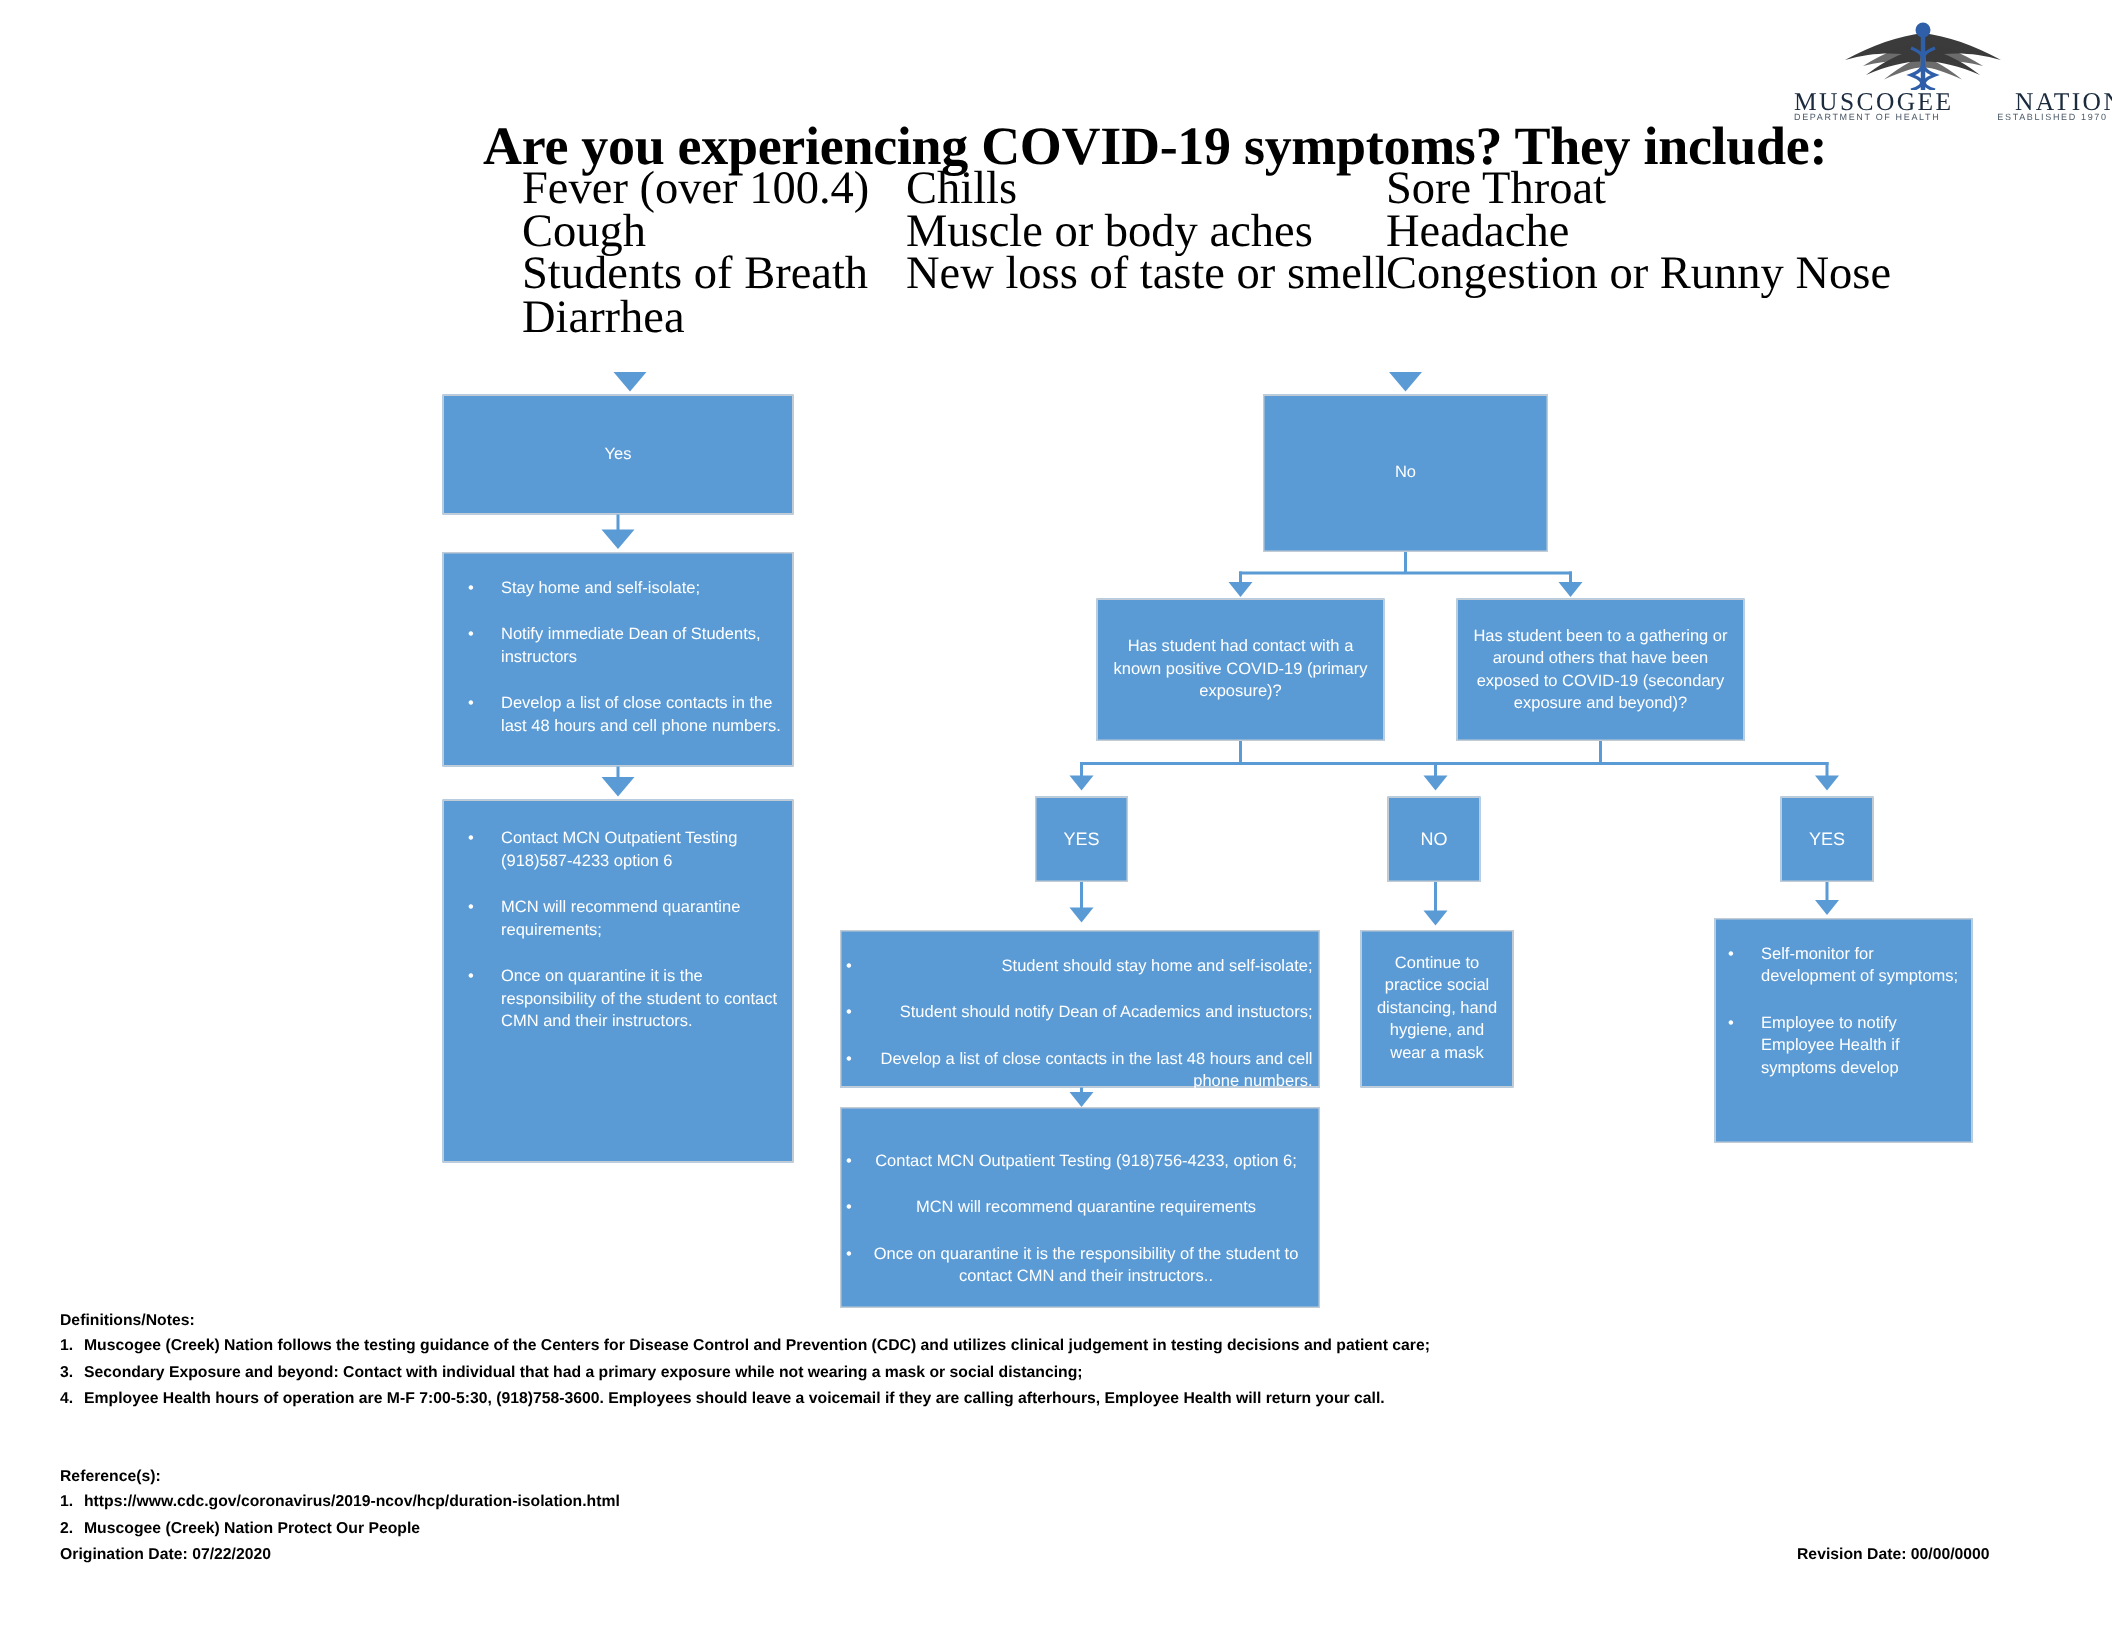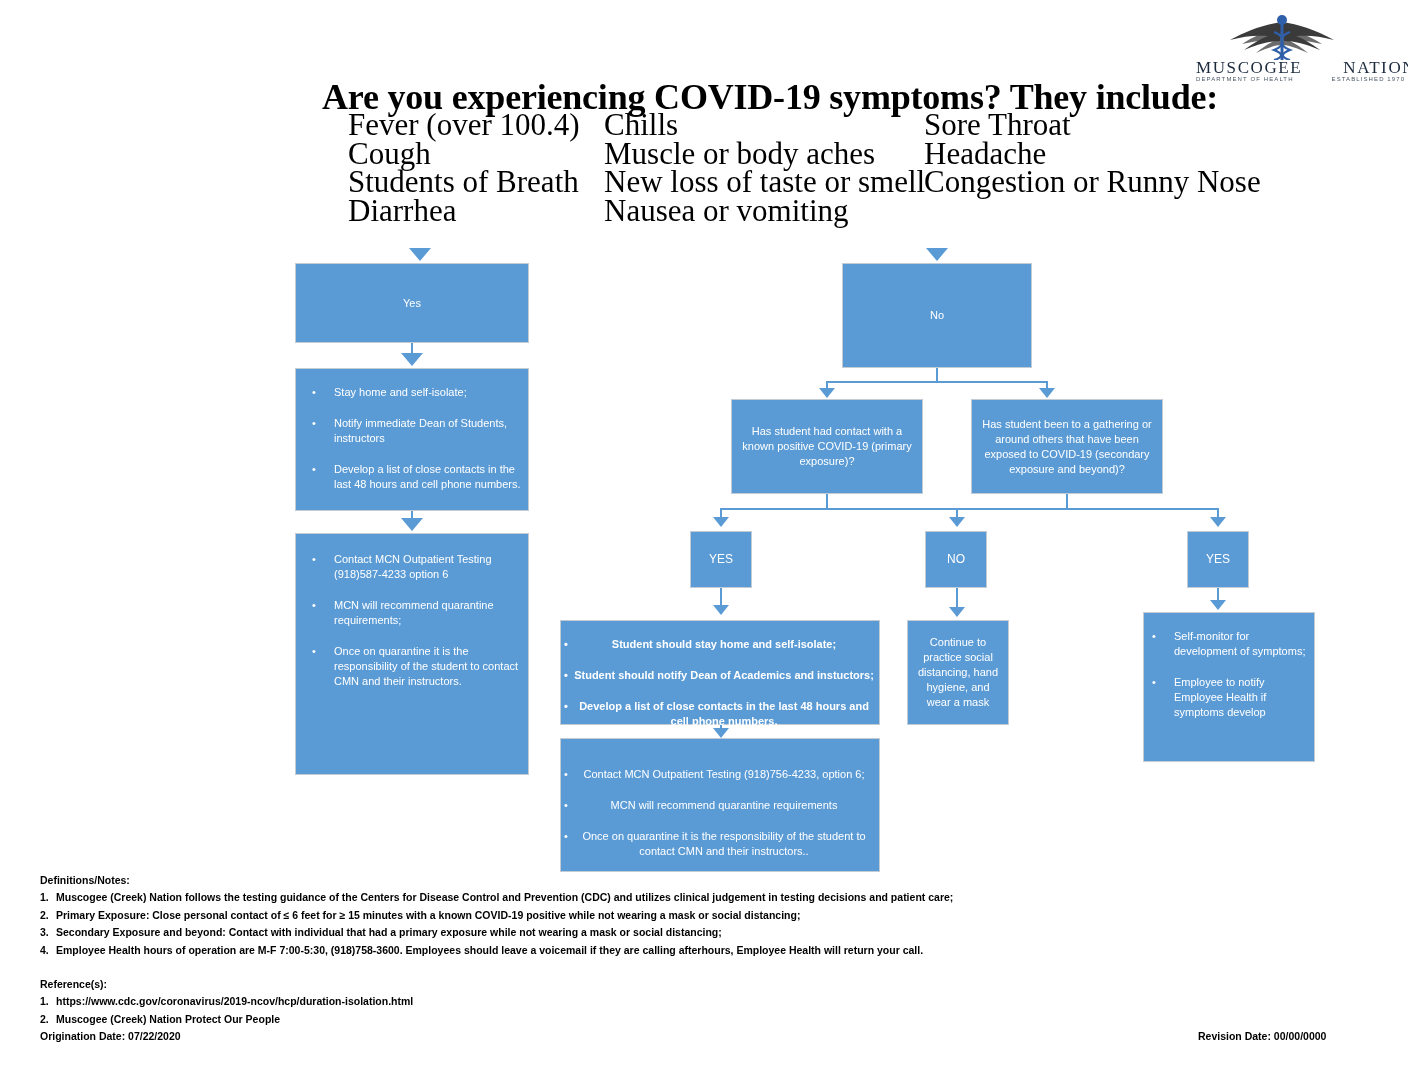--- a/index.html
+++ b/index.html
@@ -196,21 +196,20 @@
   <div class="sym-col" id="sym-col-1">
     <div>Fever (over 100.4)</div>
     <div>Cough</div>
     <div>Students of Breath</div>
     <div>Diarrhea</div>
   </div>
   <div class="sym-col" id="sym-col-2">
     <div>Chills</div>
     <div>Muscle or body aches</div>
     <div>New loss of taste or smell</div>
-    <div>Nausea or vomiting</div>
   </div>
   <div class="sym-col" id="sym-col-3">
     <div>Sore Throat</div>
     <div>Headache</div>
     <div>Congestion or Runny Nose</div>
   </div>
 
   <div class="arrow" style="left:409px; top:248px;"></div>
   <div class="fbox center" style="left:295px; top:263px; width:234px; height:80px;">
     <div class="inner">Yes</div>
@@ -271,21 +270,21 @@
   <div class="fbox center" style="left:925px; top:531px; width:62px; height:57px; font-size:12px;">
     <div class="inner">NO</div>
   </div>
   <div class="fbox center" style="left:1187px; top:531px; width:62px; height:57px; font-size:12px;">
     <div class="inner">YES</div>
   </div>
 
   <div class="vline" style="left:720px; top:588px; height:22px;"></div>
   <div class="arrow sm" style="left:713px; top:605px;"></div>
   <div class="fbox" style="left:560px; top:620px; width:320px; height:105px;">
-    <ul class="tight-bullets" style="margin-top:12px; text-align:center;font-weight:bold;">
+    <ul class="tight-bullets" style="margin-top:12px; text-align:right;">
       <li>Student  should stay home and self-isolate;</li>
       <li>Student should notify Dean of Academics and instuctors;</li>
       <li>Develop a list of close contacts in the last 48 hours and cell phone numbers.</li>
     </ul>
   </div>
 
   <div class="vline" style="left:720px; top:725px; height:8px;"></div>
   <div class="arrow sm" style="left:713px; top:728px;"></div>
   <div class="fbox" style="left:560px; top:738px; width:320px; height:134px;">
     <ul class="tight-bullets" style="margin-top:28px; text-align:center;">
@@ -306,21 +305,20 @@
   <div class="fbox" style="left:1143px; top:612px; width:172px; height:150px;">
     <ul style="margin-top:8px; padding-left:30px;">
       <li>Self-monitor  for development  of symptoms;</li>
       <li>Employee to notify Employee Health if symptoms develop</li>
     </ul>
   </div>
 
   <div class="foot" id="notes-title">Definitions/Notes:</div>
   <div class="foot" id="notes-list">
     <span class="numbered"><span class="num">1.</span><span>Muscogee (Creek) Nation follows the testing guidance of the Centers for Disease Control and Prevention (CDC) and utilizes clinical judgement in testing decisions and patient care;</span></span>
-    <span class="numbered"><span class="num">2.</span><span>Primary Exposure:  Close personal contact of ≤ 6 feet for ≥ 15 minutes with a known COVID-19 positive while not wearing a mask or social distancing;</span></span>
     <span class="numbered"><span class="num">3.</span><span>Secondary Exposure and beyond:  Contact with individual that had a primary exposure while not wearing a mask or social distancing;</span></span>
     <span class="numbered"><span class="num">4.</span><span>Employee Health hours of operation are M-F 7:00-5:30, (918)758-3600.  Employees should leave a voicemail if they are calling afterhours, Employee Health will return your call.</span></span>
   </div>
 
   <div class="foot" id="refs-title">Reference(s):</div>
   <div class="foot" id="refs-list">
     <span class="numbered"><span class="num">1.</span><span>https://www.cdc.gov/coronavirus/2019-ncov/hcp/duration-isolation.html</span></span>
     <span class="numbered"><span class="num">2.</span><span>Muscogee (Creek) Nation Protect Our People</span></span>
   </div>
 

